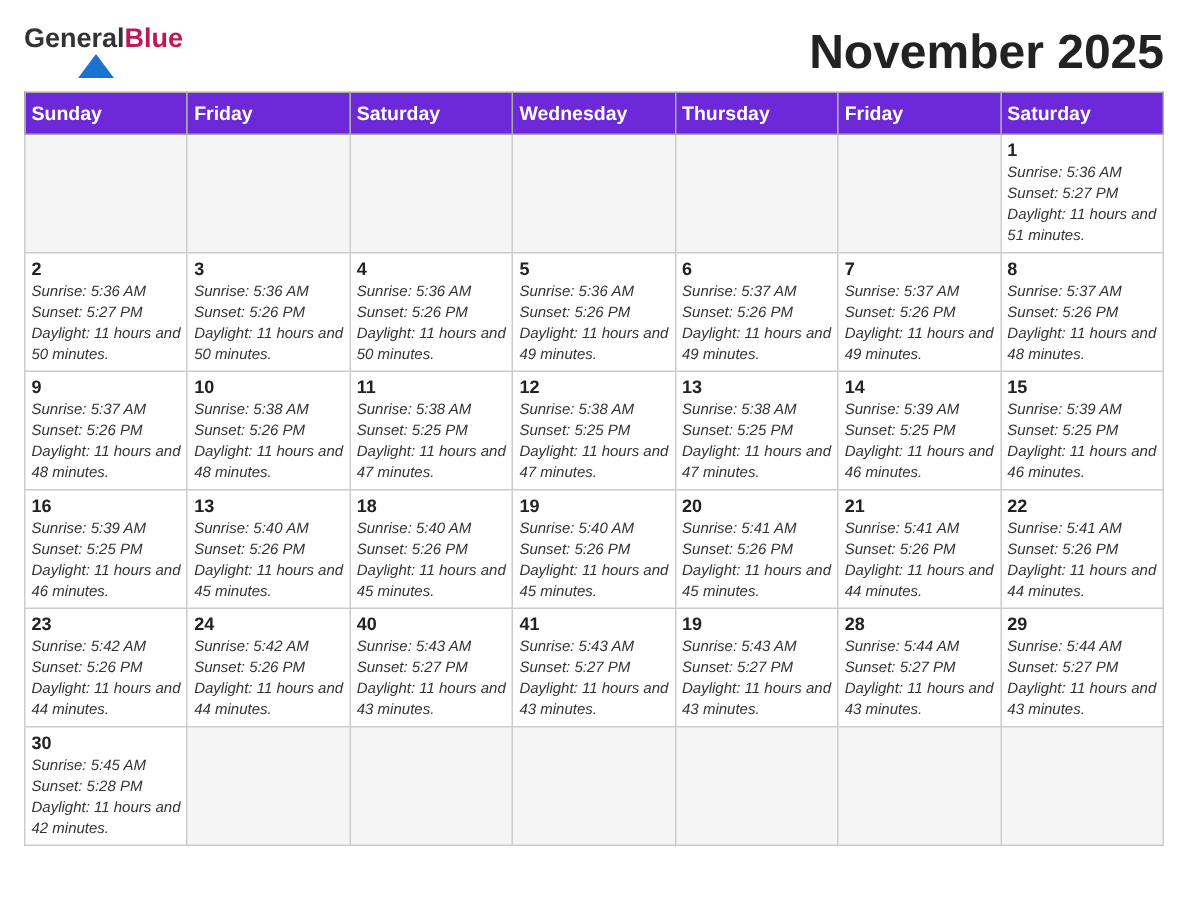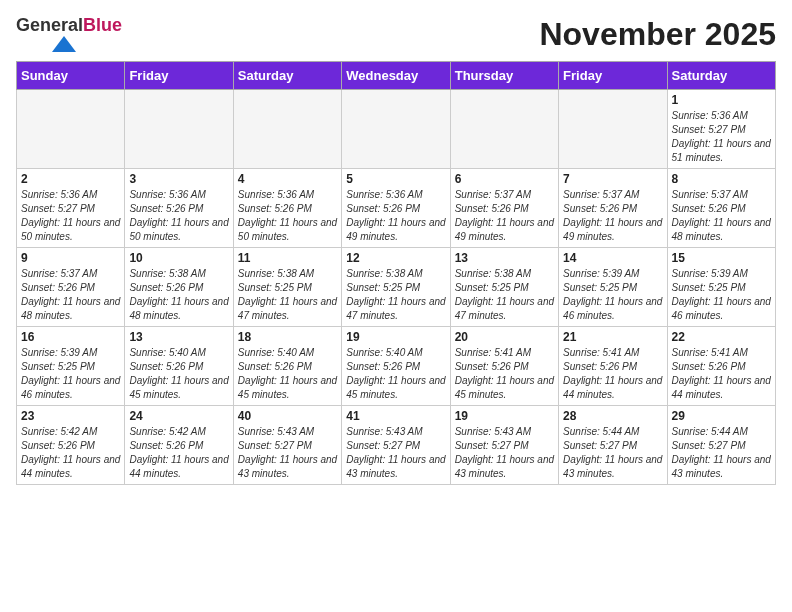--- a/index.html
+++ b/index.html
@@ -237,14 +237,26 @@
         </td>
         <td>
           <span class="day-number">28</span>
           <div class="day-info">Sunrise: 5:44 AM<br>Sunset: 5:27 PM<br>Daylight: 11 hours and 43 minutes.</div>
         </td>
         <td>
           <span class="day-number">29</span>
           <div class="day-info">Sunrise: 5:44 AM<br>Sunset: 5:27 PM<br>Daylight: 11 hours and 43 minutes.</div>
         </td>
       </tr>
+      <tr>
+        <td>
+          <span class="day-number">30</span>
+          <div class="day-info">Sunrise: 5:45 AM<br>Sunset: 5:28 PM<br>Daylight: 11 hours and 42 minutes.</div>
+        </td>
+        <td class="empty"></td>
+        <td class="empty"></td>
+        <td class="empty"></td>
+        <td class="empty"></td>
+        <td class="empty"></td>
+        <td class="empty"></td>
+      </tr>
     </tbody>
 </table>
 
 </body></html>

